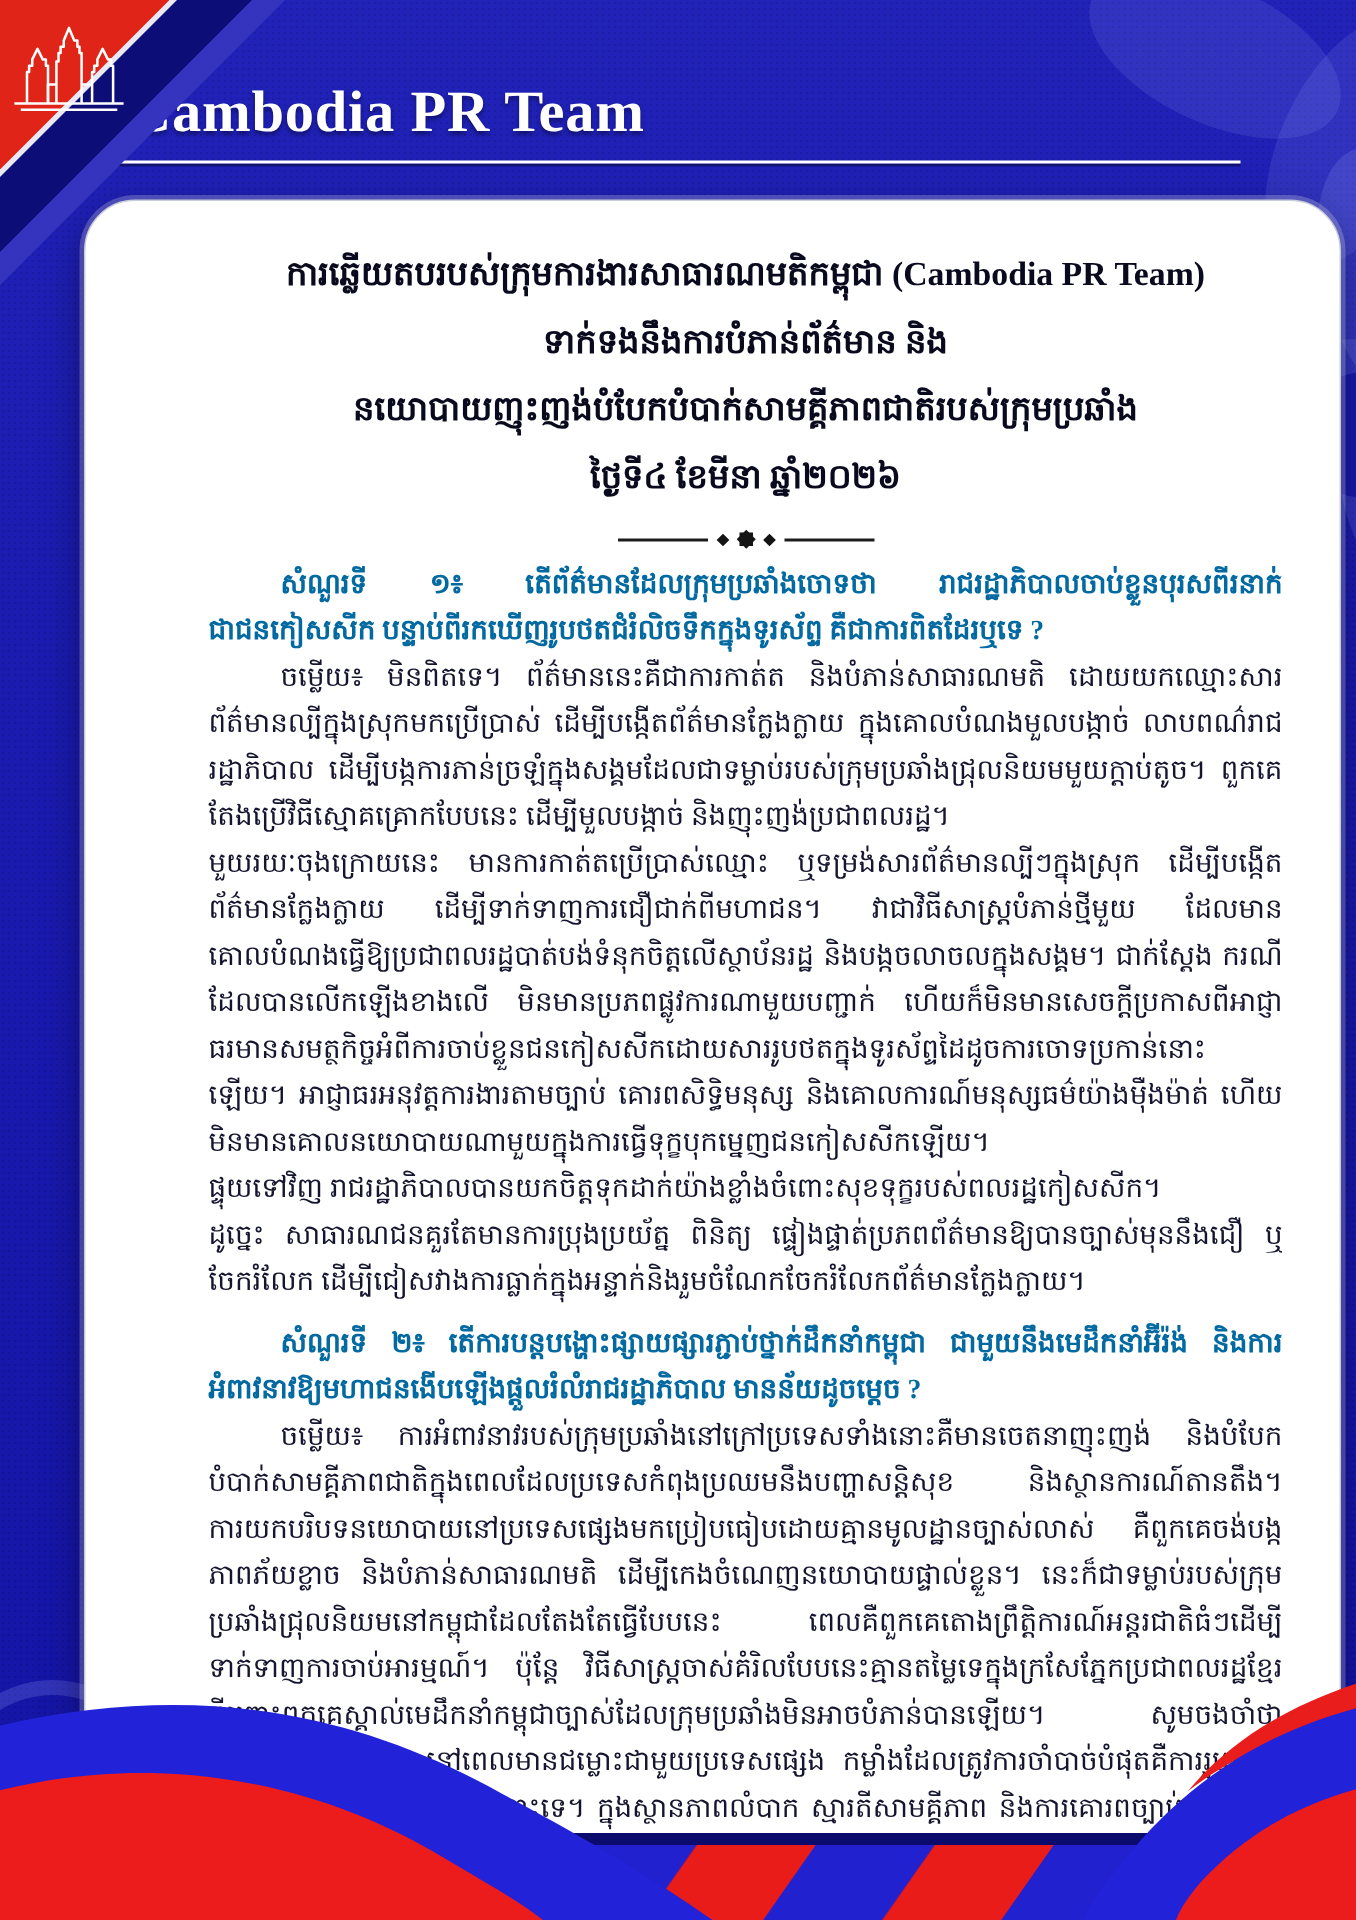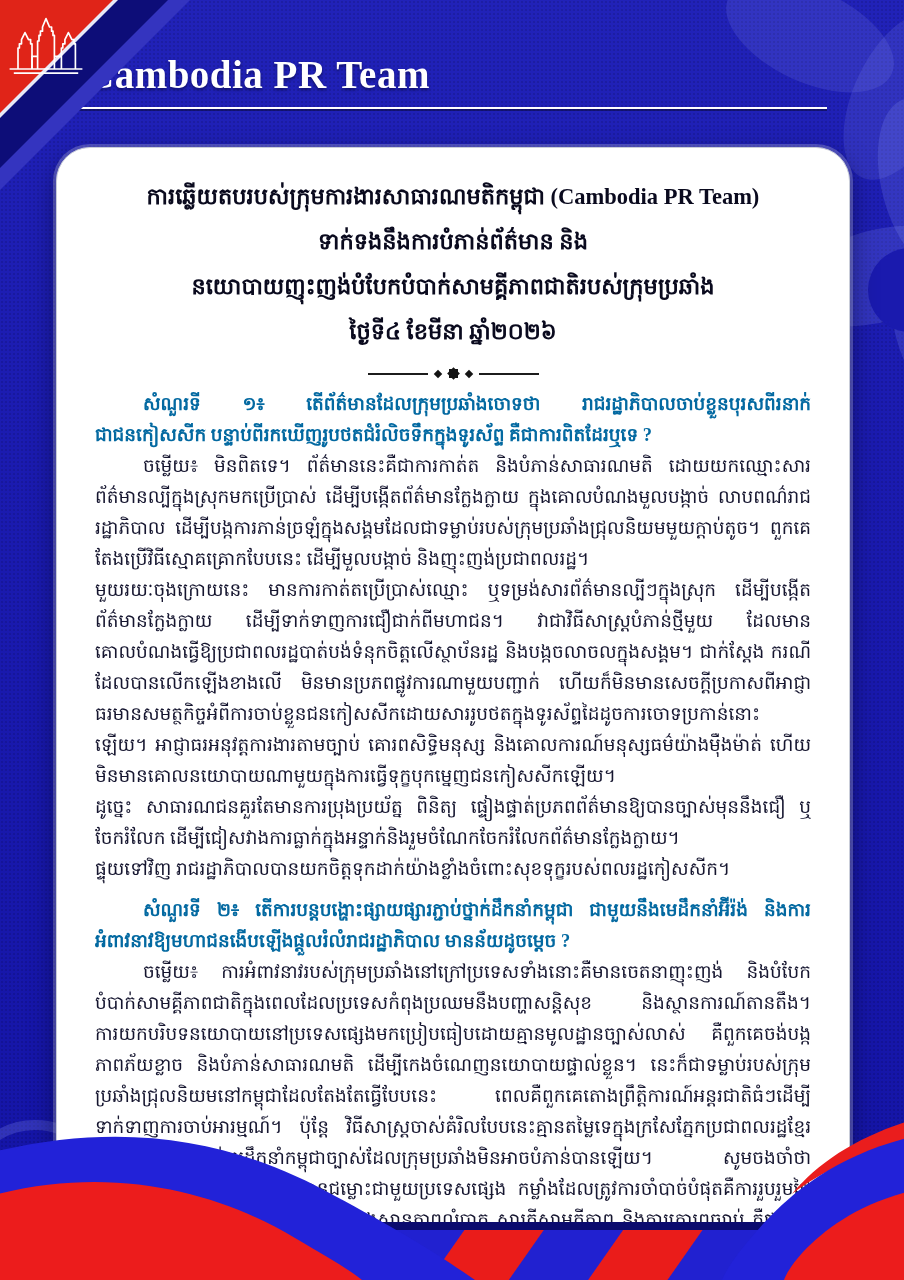--- a/index.html
+++ b/index.html
@@ -39,24 +39,25 @@
   .corner{position:absolute;left:0;top:0;width:240px;height:240px;z-index:4;}
   .tri{position:absolute;left:0;top:0;}
   .tri-glow {width:190px;height:190px;background:#3434bf;clip-path:polygon(0 0,100% 0,0 100%);}
   .tri-navy {width:168px;height:168px;background:#0d0d78;clip-path:polygon(0 0,100% 0,0 100%);}
   .tri-white{width:118px;height:118px;background:#e9e9f6;clip-path:polygon(0 0,100% 0,0 100%);}
   .tri-red  {width:113px;height:113px;background:#e02418;clip-path:polygon(0 0,100% 0,0 100%);}
   .wat{position:absolute;left:4px;top:4px;}
 
   
   .card{
-    position:absolute;left:56px;top:147px;width:792px;height:1088px;z-index:2;
+    position:absolute;left:56px;top:133px;width:792px;height:1088px;z-index:2;
     background:#ffffff;border:1px solid #c9cdd9;border-radius:34px;
     box-shadow:0 0 0 3px rgba(255,255,255,0.22),0 10px 26px rgba(0,0,20,0.5);
     overflow:hidden;
+    padding-left:44px;
   }
   .card-inner{padding:26px 38px 0 38px;}
   .doc-title{ text-align:center;color:#0a0a1e;font-weight:700;
     font-size:22.5px;line-height:45px;margin:0 0 4px 0;}
   .doc-title div{white-space:nowrap;}
 
   
   .divider{display:flex;align-items:center;justify-content:center;gap:7px;margin:14px 0 10px 0;}
   .dv-line{width:60px;height:2px;background:#1c1c1c;}
   .dv-diamond{width:6px;height:6px;background:#141414;transform:rotate(45deg);}
@@ -134,22 +135,22 @@
         <span class="dv-diamond"></span>
         <span class="dv-star"></span>
         <span class="dv-diamond"></span>
         <span class="dv-line"></span>
       </div>
 
       <div class="body-text">
         <p class="para q">សំណួរទី ១៖ តើព័ត៌មានដែលក្រុមប្រឆាំងចោទថា រាជរដ្ឋាភិបាលចាប់ខ្លួនបុរសពីរនាក់ជាជនកៀសសីក បន្ទាប់ពីរកឃើញរូបថតជំរំលិចទឹកក្នុងទូរស័ព្ទ គឺជាការពិតដែរឬទេ ?</p>
         <p class="para a">ចម្លើយ៖ មិនពិតទេ។ ព័ត៌មាននេះគឺជាការកាត់ត និងបំភាន់សាធារណមតិ ដោយយកឈ្មោះសារព័ត៌មានល្បីក្នុងស្រុកមកប្រើប្រាស់ ដើម្បីបង្កើតព័ត៌មានក្លែងក្លាយ ក្នុងគោលបំណងមួលបង្កាច់ លាបពណ៌រាជរដ្ឋាភិបាល ដើម្បីបង្កការភាន់ច្រឡំក្នុងសង្គមដែលជាទម្លាប់របស់ក្រុមប្រឆាំងជ្រុលនិយមមួយក្តាប់តូច។ ពួកគេតែងប្រើវិធីស្មោគគ្រោកបែបនេះ ដើម្បីមួលបង្កាច់ និងញុះញង់ប្រជាពលរដ្ឋ។</p>
         <p class="para">មួយរយៈចុងក្រោយនេះ មានការកាត់តប្រើប្រាស់ឈ្មោះ ឬទម្រង់សារព័ត៌មានល្បីៗក្នុងស្រុក ដើម្បីបង្កើតព័ត៌មានក្លែងក្លាយ ដើម្បីទាក់ទាញការជឿជាក់ពីមហាជន។ វាជាវិធីសាស្ត្របំភាន់ថ្មីមួយ ដែលមានគោលបំណងធ្វើឱ្យប្រជាពលរដ្ឋបាត់បង់ទំនុកចិត្តលើស្ថាប័នរដ្ឋ និងបង្កចលាចលក្នុងសង្គម។ ជាក់ស្តែង ករណីដែលបានលើកឡើងខាងលើ មិនមានប្រភពផ្លូវការណាមួយបញ្ជាក់ ហើយក៏មិនមានសេចក្តីប្រកាសពីអាជ្ញាធរមានសមត្ថកិច្ចអំពីការចាប់ខ្លួនជនកៀសសីកដោយសាររូបថតក្នុងទូរស័ព្ទដៃដូចការចោទប្រកាន់នោះឡើយ។ អាជ្ញាធរអនុវត្តការងារតាមច្បាប់ គោរពសិទ្ធិមនុស្ស និងគោលការណ៍មនុស្សធម៌យ៉ាងម៉ឺងម៉ាត់ ហើយមិនមានគោលនយោបាយណាមួយក្នុងការធ្វើទុក្ខបុកម្នេញជនកៀសសីកឡើយ។</p>
+        <p class="para">ផ្ទុយទៅវិញ រាជរដ្ឋាភិបាលបានយកចិត្តទុកដាក់យ៉ាងខ្លាំងចំពោះសុខទុក្ខរបស់ពលរដ្ឋកៀសសីក។</p>
         <p class="para">ដូច្នេះ សាធារណជនគួរតែមានការប្រុងប្រយ័ត្ន ពិនិត្យ ផ្ទៀងផ្ទាត់ប្រភពព័ត៌មានឱ្យបានច្បាស់មុននឹងជឿ ឬចែករំលែក ដើម្បីជៀសវាងការធ្លាក់ក្នុងអន្ទាក់និងរួមចំណែកចែករំលែកព័ត៌មានក្លែងក្លាយ។</p>
-        <p class="para">ផ្ទុយទៅវិញ រាជរដ្ឋាភិបាលបានយកចិត្តទុកដាក់យ៉ាងខ្លាំងចំពោះសុខទុក្ខរបស់ពលរដ្ឋកៀសសីក។</p>
         <p class="para q">សំណួរទី ២៖ តើការបន្តបង្ហោះផ្សាយផ្សារភ្ជាប់ថ្នាក់ដឹកនាំកម្ពុជា ជាមួយនឹងមេដឹកនាំអ៊ីរ៉ង់ និងការអំពាវនាវឱ្យមហាជនងើបឡើងផ្តួលរំលំរាជរដ្ឋាភិបាល មានន័យដូចម្តេច ?</p>
         <p class="para a">ចម្លើយ៖ ការអំពាវនាវរបស់ក្រុមប្រឆាំងនៅក្រៅប្រទេសទាំងនោះគឺមានចេតនាញុះញង់ និងបំបែកបំបាក់សាមគ្គីភាពជាតិក្នុងពេលដែលប្រទេសកំពុងប្រឈមនឹងបញ្ហាសន្តិសុខ និងស្ថានការណ៍តានតឹង។ ការយកបរិបទនយោបាយនៅប្រទេសផ្សេងមកប្រៀបធៀបដោយគ្មានមូលដ្ឋានច្បាស់លាស់ គឺពួកគេចង់បង្កភាពភ័យខ្លាច និងបំភាន់សាធារណមតិ ដើម្បីកេងចំណេញនយោបាយផ្ទាល់ខ្លួន។ នេះក៏ជាទម្លាប់របស់ក្រុមប្រឆាំងជ្រុលនិយមនៅកម្ពុជាដែលតែងតែធ្វើបែបនេះ ពេលគឺពួកគេតោងព្រឹត្តិការណ៍អន្តរជាតិធំៗដើម្បីទាក់ទាញការចាប់អារម្មណ៍។ ប៉ុន្តែ វិធីសាស្ត្រចាស់គំរិលបែបនេះគ្មានតម្លៃទេក្នុងក្រសែភ្នែកប្រជាពលរដ្ឋខ្មែរពីព្រោះពួកគេស្គាល់មេដឹកនាំកម្ពុជាច្បាស់ដែលក្រុមប្រឆាំងមិនអាចបំភាន់បានឡើយ។ សូមចងចាំថា ប្រទេសណាក៏ដោយ នៅពេលមានជម្លោះជាមួយប្រទេសផ្សេង កម្លាំងដែលត្រូវការចាំបាច់បំផុតគឺការរួបរួមផ្ទៃក្នុង មិនមែនការបំបែកបំបាក់នោះទេ។ ក្នុងស្ថានភាពលំបាក ស្មារតីសាមគ្គីភាព និងការគោរពច្បាប់ គឺជាកត្តាសំខាន់បំផុតសម្រាប់ការពារអធិបតេយ្យភាព និងរក្សាស្ថិរភាពជាតិ។ ដូច្នេះ ការអំពាវនាវរបស់ក្រុមប្រឆាំងនេះ គឺជាការដើរបញ្ច្រាសទិសនៃផលប្រយោជន៍ជាតិ។ ប្រជាពលរដ្ឋខ្មែរក៏បានយល់ច្បាស់ពីបញ្ហានេះ ហើយបានថ្កោលទោសក្រុមបំផ្លាញជាតិនេះយ៉ាងខ្លាំងក្លាដែលធ្វើឱ្យក្រុមនេះអស់តម្លៃសម្រាប់ប្រជាពលរដ្ឋខ្មែរ។</p>
       </div>
     </div>
     <div class="page-num">១/២</div>
   </div>
 
   <svg class="bottom-ribbons" width="904" height="180" viewBox="0 0 904 180">
     <defs>
       <pattern id="stripes" width="130" height="500" patternUnits="userSpaceOnUse" patternTransform="rotate(35)">

